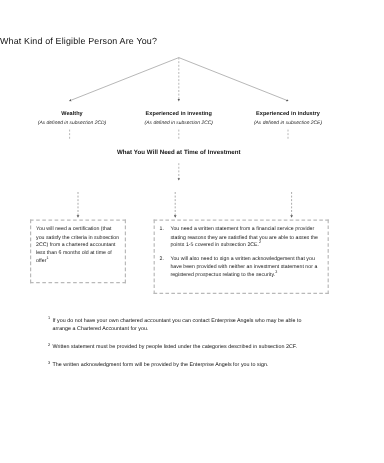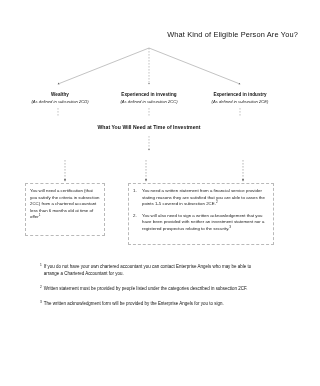--- a/index.html
+++ b/index.html
@@ -21,21 +21,21 @@
     position: absolute;
     inset: 0;
   }
 
   
   .title {
     position: absolute;
     top: 30px;
     left: 0;
     width: 298px;
-    text-align: right;
+    text-align: left;
     font-size: 7.4px;
     letter-spacing: 0.15px;
     color: #111;
   }
 
   
   .connectors {
     position: absolute;
     top: 0;
     left: 0;

